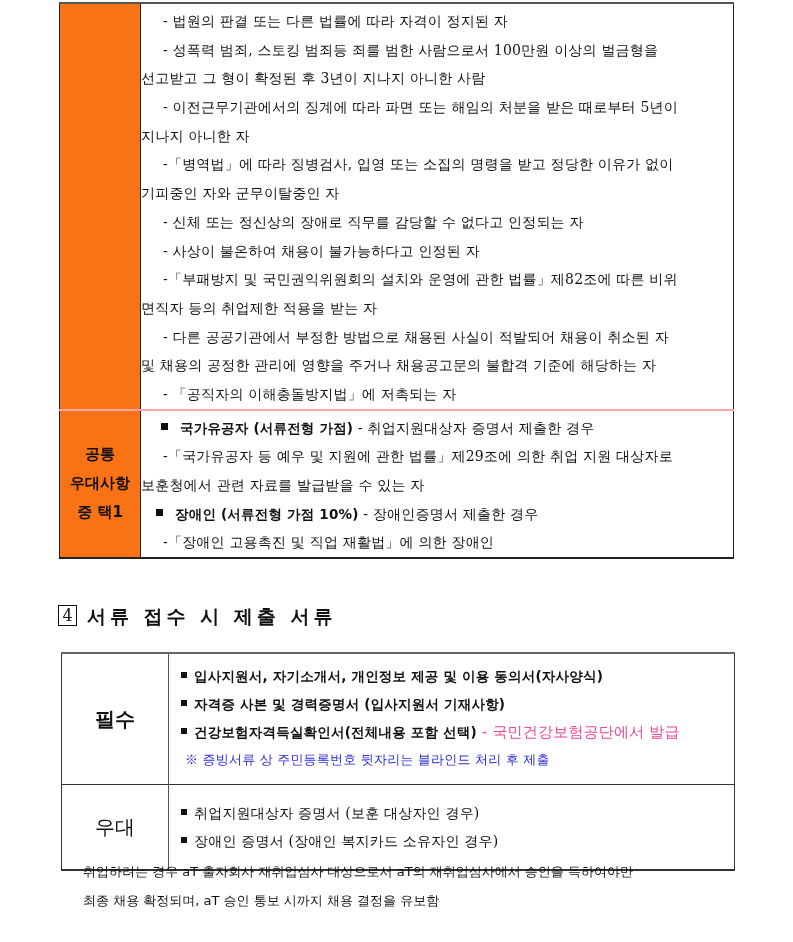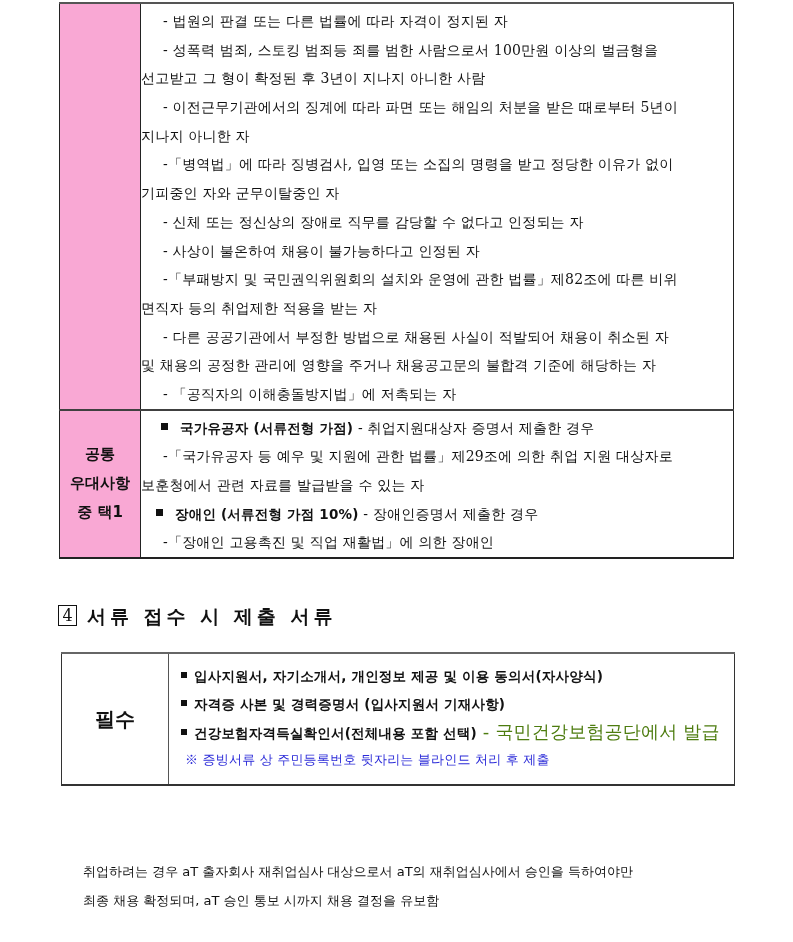--- a/index.html
+++ b/index.html
@@ -22,30 +22,30 @@
       width: 675px;
       border-collapse: collapse;
       border-top: 2px solid #555;
       border-bottom: 2px solid #222;
       border-left: 1.5px solid #222;
       border-right: 1.5px solid #222;
     }
     .t1 td { padding: 0; vertical-align: top; }
     .t1 .label {
       width: 80px;
-      background: #f9a8d4;
+      background: #f97316;
       border-right: 1.5px solid #222;
       text-align: center;
       vertical-align: middle;
       font-family: "DejaVu Sans", sans-serif;
       font-weight: bold;
       font-size: 15px;
       line-height: 29px;
     }
-    .t1 tr.row2 td { border-top: 2px solid #404040; }
+    .t1 tr.row2 td { border-top: 2px solid #fca5a5; }
     .lines { padding: 3px 0 0 0; }
     .line {
       height: 28.7px;
       line-height: 28.7px;
       font-size: 14px;
       white-space: nowrap;
       letter-spacing: 0.2px;
     }
     .ind1 { padding-left: 22px; }
     .ind2 { }
@@ -100,21 +100,21 @@
       vertical-align: middle;
       font-size: 20px;
     }
     .t2 .label.bold-label { font-family: "DejaVu Sans", sans-serif; font-weight: bold; }
     .t2 tr.row2 td { border-top: 1.5px solid #333; }
     .t2 .lines { padding: 2px 0 4px 0; }
     .t2 .line { height: 28px; line-height: 28px; padding-left: 6px; font-size: 14px; }
     .t2 .line b { font-family: "DejaVu Sans", sans-serif; font-weight: bold; font-size: 13.5px; }
     .t2 .sq { width: 6px; height: 6px; margin-right: 7px; }
     .t2 .note-blue { color: #2a2ad8; font-size: 13px; padding-left: 10px; }
-    .t2 .gray { color: #4d7c0f; font-size: 18px; font-family: "DejaVu Sans", sans-serif; }
+    .t2 .gray { color: #ec4899; font-size: 15px; font-family: "DejaVu Sans", sans-serif; }
     .t2 .row2 .lines { padding: 8px 0 8px 0; }
 
     .footnote {
       position: absolute;
       left: 66px;
       top: 857px;
       width: 690px;
       font-family: "DejaVu Sans", sans-serif;
       font-size: 13px;
       line-height: 29px;
@@ -182,19 +182,28 @@
     <td class="label bold-label">필수</td>
     <td>
       <div class="lines">
         <div class="line"><span class="sq"></span><b>입사지원서, 자기소개서, 개인정보 제공 및 이용 동의서(자사양식)</b></div>
         <div class="line"><span class="sq"></span><b>자격증 사본 및 경력증명서 (입사지원서 기재사항)</b></div>
         <div class="line"><span class="sq"></span><b>건강보험자격득실확인서(전체내용 포함 선택)</b><span class="gray"> - 국민건강보험공단에서 발급</span></div>
         <div class="line note-blue">※ 증빙서류 상 주민등록번호 뒷자리는 블라인드 처리 후 제출</div>
       </div>
     </td>
   </tr>
+  <tr class="row2">
+    <td class="label">우대</td>
+    <td>
+      <div class="lines">
+        <div class="line"><span class="sq"></span><span>취업지원대상자 증명서 (보훈 대상자인 경우)</span></div>
+        <div class="line"><span class="sq"></span><span>장애인 증명서 (장애인 복지카드 소유자인 경우)</span></div>
+      </div>
+    </td>
+  </tr>
 </tbody>
   </table>
 
 <div class="footnote">
   <div class="fl2">취업하려는 경우 aT 출자회사 재취업심사 대상으로서 aT의 재취업심사에서 승인을 득하여야만</div>
   <div class="fl2">최종 채용 확정되며, aT 승인 통보 시까지 채용 결정을 유보함</div>
 </div>
 
 </body></html>

